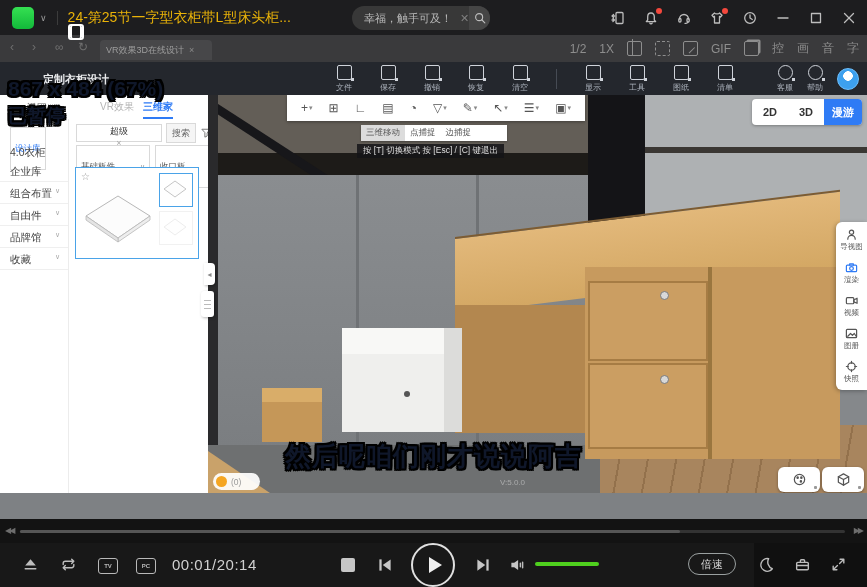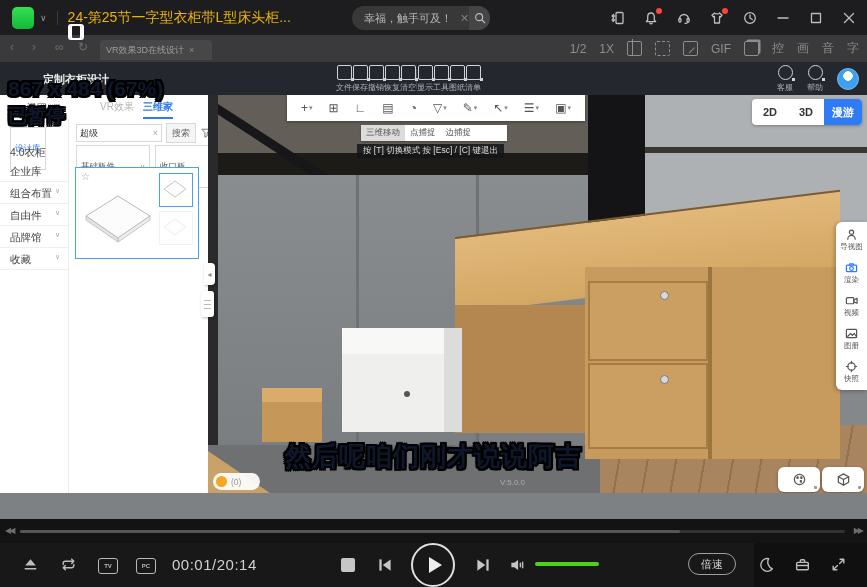--- a/index.html
+++ b/index.html
@@ -27,21 +27,21 @@
   .btab .btitle{color:#9d9d9d;font-size:9px;white-space:nowrap;overflow:hidden;}
   .quickbar{position:absolute;top:5px;right:8px;display:flex;align-items:center;gap:13px;color:#8e8e8e;font-size:12px;z-index:30;}
   .qico{width:13px;height:13px;border:1.3px solid #8e8e8e;border-radius:2px;position:relative;}
   .qico.c1:after{content:"";position:absolute;left:4px;top:-3px;width:1.3px;height:17px;background:#8e8e8e;}
   .qico.c2{border-style:dashed;}
   .qico.c3:after{content:"";position:absolute;left:1px;top:1px;width:8px;height:8px;border-bottom:1.3px solid #8e8e8e;transform:rotate(-45deg);}
   .qico.c4{box-shadow:2px -2px 0 -0.5px #8e8e8e;}
   
   .appheader{position:absolute;top:27px;left:0;right:0;height:44px;background:#24272d;}
   .ahtitle{position:absolute;left:43px;top:10px;font-size:11px;color:#e9eaec;font-weight:bold;}
-  .ahtools{position:absolute;left:336px;top:3px;display:flex;gap:0;align-items:center;}
+  .ahtools{position:absolute;left:336px;top:3px;display:flex;gap:28px;align-items:center;}
   .ahitem{display:flex;flex-direction:column;align-items:center;gap:2px;}
   .ticon{width:13px;height:13px;border:1.5px solid #cfd3da;border-radius:2px;position:relative;}
   .ticon:after{content:"";position:absolute;right:-3px;bottom:-2px;width:3px;height:3px;background:#cfd3da;}
   .ahlabel{font-size:8px;color:#aab0ba;white-space:nowrap;}
   .ahsep{width:1px;height:20px;background:#464b54;}
   .ahright{position:absolute;right:8px;top:3px;display:flex;gap:14px;align-items:center;}
   .avatar{width:20px;height:20px;border-radius:50%;background:radial-gradient(circle at 50% 35%, #fff 0 28%, #3da0ee 30%);border:1px solid #6cc0ff;}
   .appbody{position:absolute;top:60px;left:0;right:0;height:398px;}
   
   .lpanel{position:absolute;top:0;left:0;width:208px;height:100%;background:#fff;border-right:1px solid #cfcfcf;}
@@ -49,21 +49,21 @@
   .ptab{position:absolute;top:5px;font-size:10px;}
   .ptab.dim{color:#b5b5b5;}
   .ptab.act{color:#2f7bf5;font-weight:bold;border-bottom:2px solid #2f7bf5;padding-bottom:3px;}
   .scol{position:absolute;left:0;top:24px;width:68px;bottom:0;border-right:1px solid #ececec;}
   .sitem{position:absolute;left:10px;font-size:10.5px;color:#444;white-space:nowrap;}
   .sitem.sel{color:#2f7bf5;}
   .schev{position:absolute;right:8px;font-size:7px;color:#aaa;}
   .sdiv{position:absolute;left:0;right:0;height:1px;background:#efefef;}
   .inner{position:absolute;left:68px;top:24px;right:0;bottom:0;}
   .srow{position:absolute;left:8px;top:4px;display:flex;gap:4px;align-items:center;}
-  .sinput{width:78px;height:16px;border:1px solid #d9d9d9;font-size:9px;color:#333;padding:0 3px;display:flex;align-items:center;justify-content:space-between;}
+  .sinput{width:78px;height:16px;border:1px solid #d9d9d9;font-size:9px;color:#333;padding:0 3px;display:flex;align-items:center;justify-content:space-between;flex-direction:column;}
   .sbtn2{width:28px;height:18px;background:#f5f5f5;border:1px solid #d9d9d9;font-size:9px;color:#666;display:flex;align-items:center;justify-content:center;}
   .selrow{position:absolute;left:8px;top:26px;display:flex;gap:5px;}
   .sel{height:17px;border:1px solid #d9d9d9;font-size:8.5px;color:#555;display:flex;align-items:center;justify-content:space-between;padding:12px 4px;}
   .card{position:absolute;left:7px;top:48px;width:122px;height:90px;border:1px solid #4aa3e8;background:#fff;}
   .cardfoot{position:absolute;left:7px;top:138px;width:122px;height:42px;border:1px solid #4aa3e8;border-top:2px solid #2f7bf5;background:#fff;}
   .star{position:absolute;left:5px;top:3px;color:#999;font-size:10px;}
   .thumb{position:absolute;right:5px;width:32px;height:32px;border:1px solid #e2e2e2;background:#fff;}
   .thumb.t1{top:5px;border-color:#4aa3e8;}
   .thumb.t2{top:43px;opacity:.45;}
   .ctext1{position:absolute;left:6px;top:5px;font-size:9.5px;color:#333;white-space:nowrap;}

